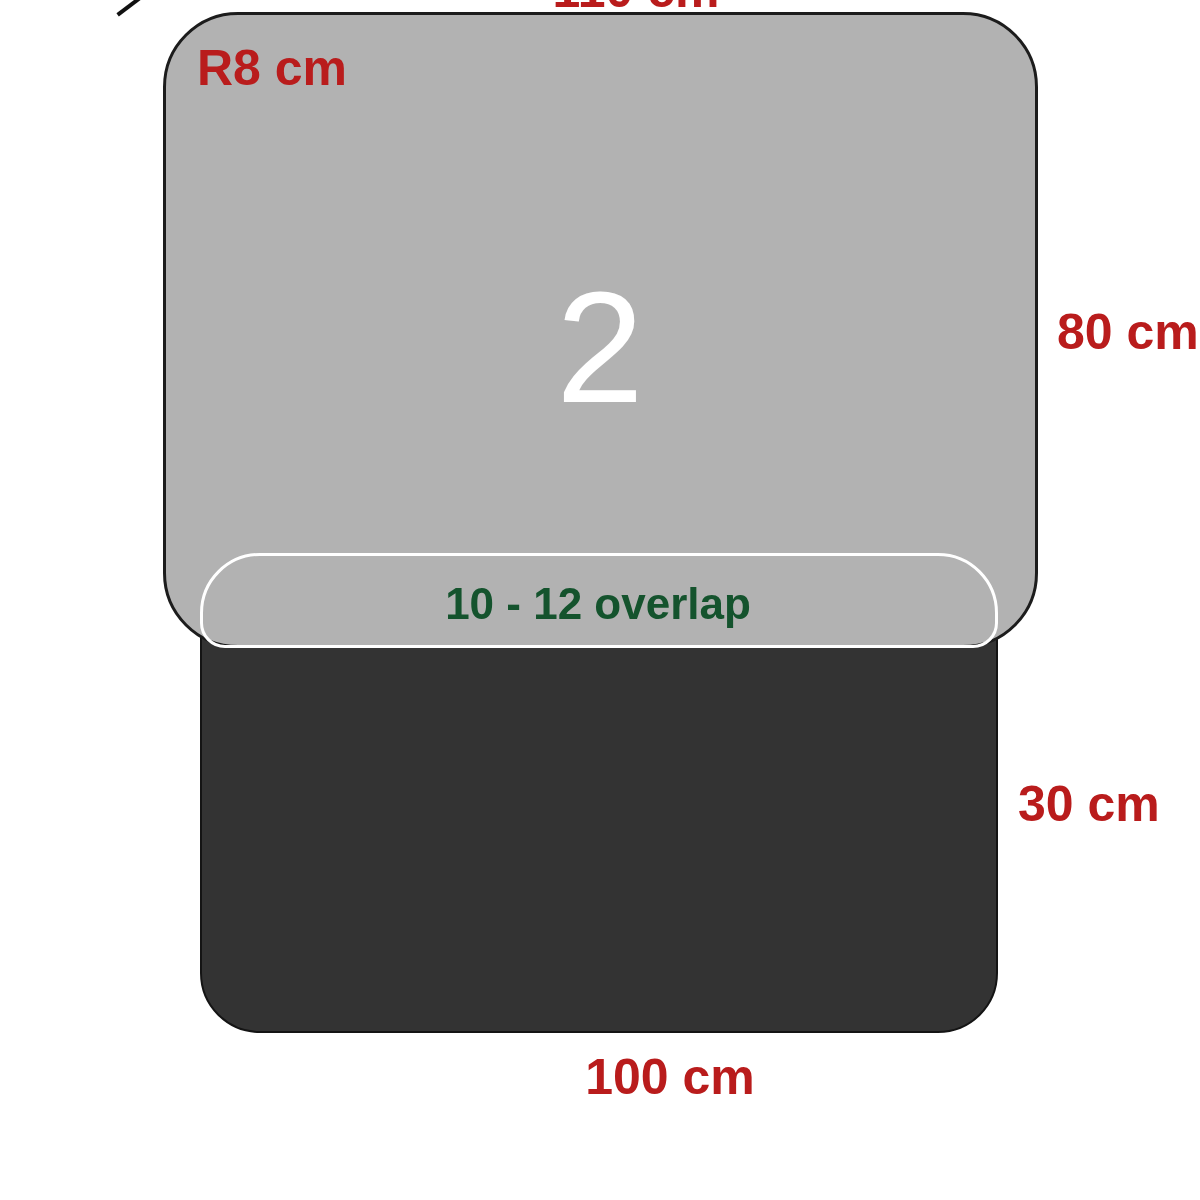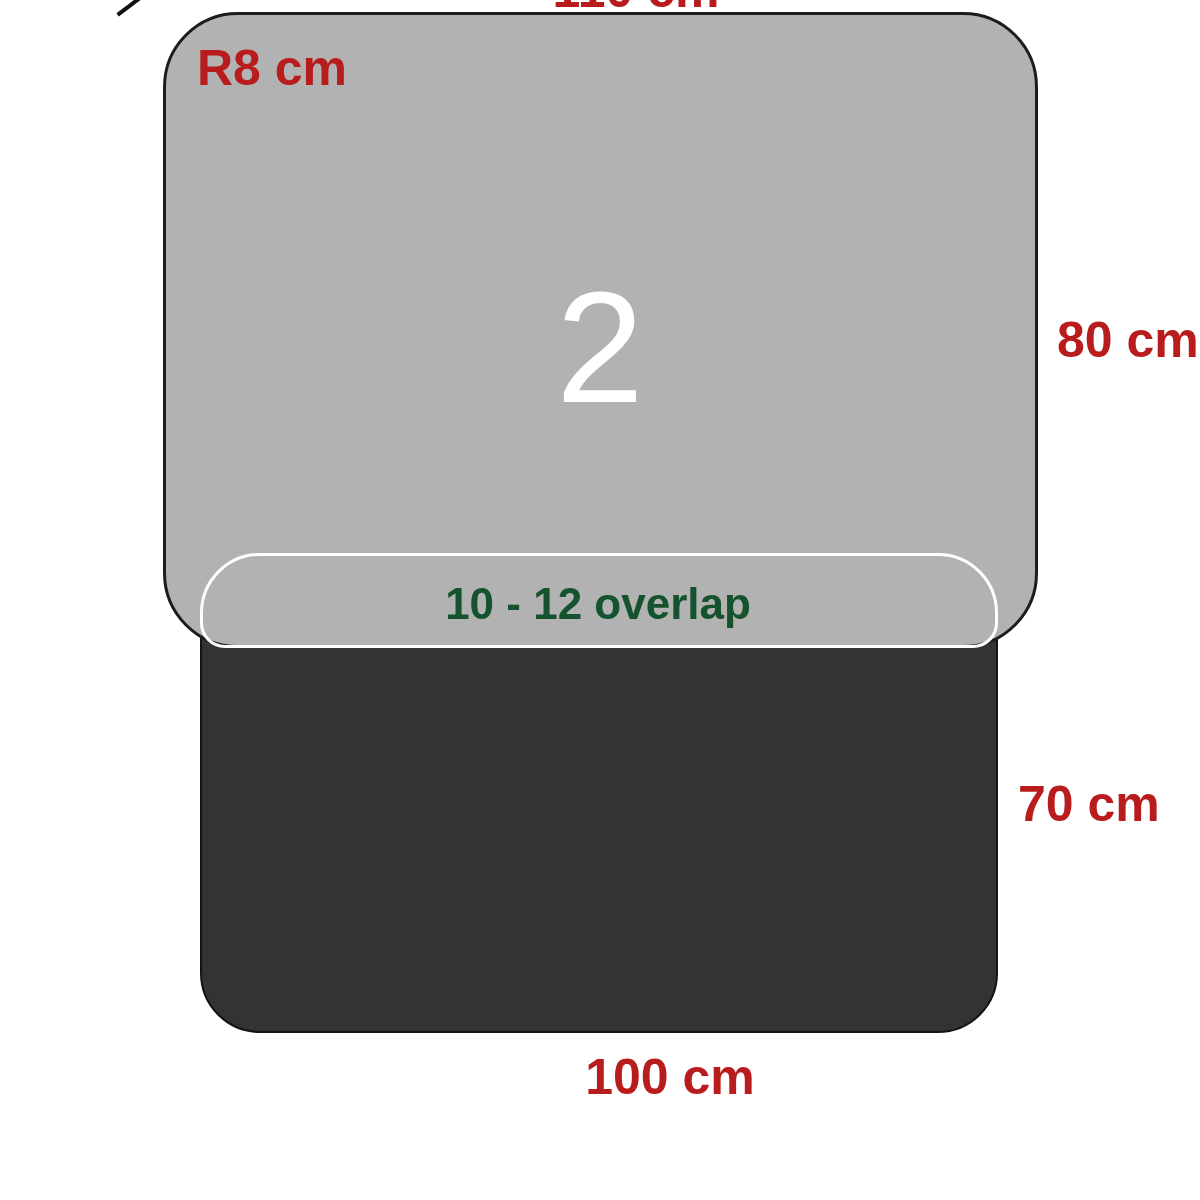--- a/index.html
+++ b/index.html
@@ -63,21 +63,20 @@
     left: 636px;
     top: -38px;
   }
   .corner-radius-label {
     left: 197px;
     top: 40px;
   }
   .upper-height-label {
     left: 1057px;
     top: 304px;
-    margin-top: 8px;
   }
   .lower-height-label {
     left: 1018px;
     top: 776px;
   }
   .bottom-width-label {
     left: 670px;
     top: 1049px;
   }
   .mat-number-label {
@@ -129,17 +128,17 @@
   <div class="rect overlap-outline" style="border-color: rgb(255, 255, 255);"></div>
 
   <div class="overlap-label" style="color: #14532d;">10 - 12 overlap</div>
 
   <div class="dim-label corner-radius-label">R8 cm</div>
 
   <div class="mat-number-label">2</div>
 
   <div class="dim-label upper-height-label">80 cm</div>
 
-  <div class="dim-label lower-height-label">70 cm</div>
+  <div class="dim-label lower-height-label">30 cm</div>
 
   <div class="dim-label bottom-width-label centered">100 cm</div>
 
 </div>
 
 </body></html>

